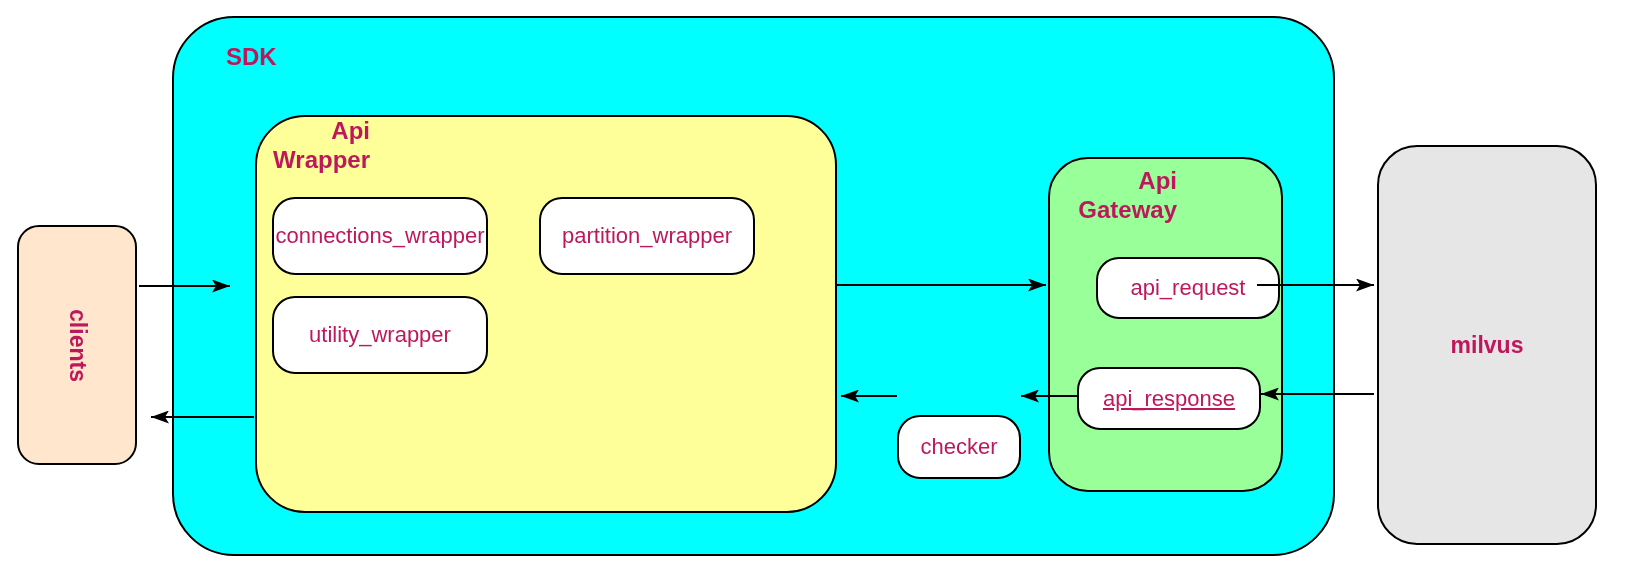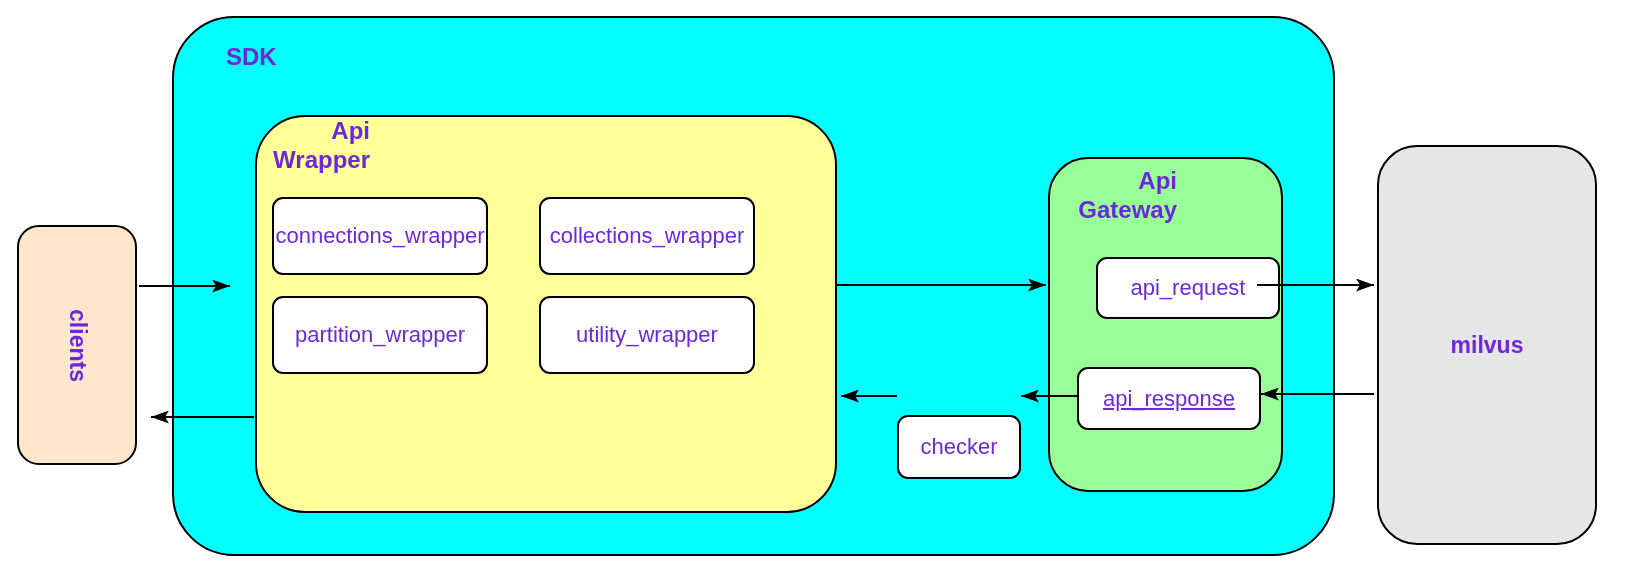--- a/index.html
+++ b/index.html
@@ -1,34 +1,34 @@
 <!DOCTYPE html>
 <html style="--sdk-fill: #00FFFF; --api-wrapper-fill: #FFFF99; --api-gateway-fill: #99FF99; --clients-fill: #FFE6CC; --milvus-fill: #E6E6E6; --node-fill: #FFFFFF; --border: #000000;"><head>
 <meta charset="utf-8">
 <style>
   html,body{margin:0;padding:0;background:#ffffff;}
   .canvas{
     position:relative;width:1634px;height:574px;background:#ffffff;overflow:hidden;
-    font-family:"Liberation Sans", sans-serif;color:#6d28d9;
+    font-family:"Liberation Sans", sans-serif;color:#be185d;
   }
   .box{position:absolute;box-sizing:border-box;border:2px solid var(--border,#000);}
   .flexc{display:flex;align-items:center;justify-content:center;}
 
   .sdk{left:172px;top:16px;width:1163px;height:540px;border-radius:62px;background:var(--sdk-fill,#00FFFF);}
   .apiwrapper{left:255px;top:115px;width:582px;height:398px;border-radius:50px;background:var(--api-wrapper-fill,#FFFF99);}
   .gateway{left:1048px;top:157px;width:235px;height:335px;border-radius:40px;background:var(--api-gateway-fill,#99FF99);}
   .clients{left:17px;top:225px;width:120px;height:240px;border-radius:22px;background:var(--clients-fill,#FFE6CC);}
   .milvus{left:1377px;top:145px;width:220px;height:400px;border-radius:40px;background:var(--milvus-fill,#E6E6E6);}
 
   .hdr{position:absolute;font-weight:bold;font-size:24px;line-height:29px;white-space:pre-line;text-align:right;}
   .sdk-label{left:226px;top:42px;text-align:left;}
   .apiwrapper-label{left:250px;top:116px;width:120px;}
   .gateway-label{left:1057px;top:166px;width:120px;}
 
-  .node{background:var(--node-fill,#FFFFFF);border:2px solid var(--border,#000);border-radius:11px;
+  .node{background:var(--node-fill,#FFFFFF);border:2px solid var(--border,#000);border-radius:23px;
         font-size:22px;display:flex;align-items:center;justify-content:center;}
   .wgrid{position:absolute;left:272px;top:197px;display:grid;
          grid-template-columns:216px 216px;column-gap:51px;grid-auto-rows:78px;row-gap:21px;}
   .api-request{position:absolute;left:1077px;top:257px;width:180px;height:58px;margin-left:19px;}
   .api-response{position:absolute;left:1077px;top:367px;width:180px;height:59px;text-decoration:underline;}
   .checker{position:absolute;left:897px;top:367px;width:120px;height:60px;margin-top:48px;}
 
   .vlabel{font-weight:bold;font-size:23px;transform:rotate(90deg);white-space:nowrap;}
   .blabel{font-weight:bold;font-size:23px;}
 
@@ -47,21 +47,20 @@
   <div class="box clients flexc">
     <span class="vlabel">clients</span>
   </div>
 
   <div class="box apiwrapper"></div>
   <div class="hdr apiwrapper-label">Api
 Wrapper</div>
 
   <div class="wgrid">
     <div class="node">connections_wrapper</div>
-    <div class="node">collections_wrapper</div>
     <div class="node">partition_wrapper</div>
     <div class="node">utility_wrapper</div>
   </div>
 
   <div class="node checker">checker</div>
 
   <div class="box gateway"></div>
   <div class="hdr gateway-label">Api
 Gateway</div>
   <div class="node api-request">api_request</div>

